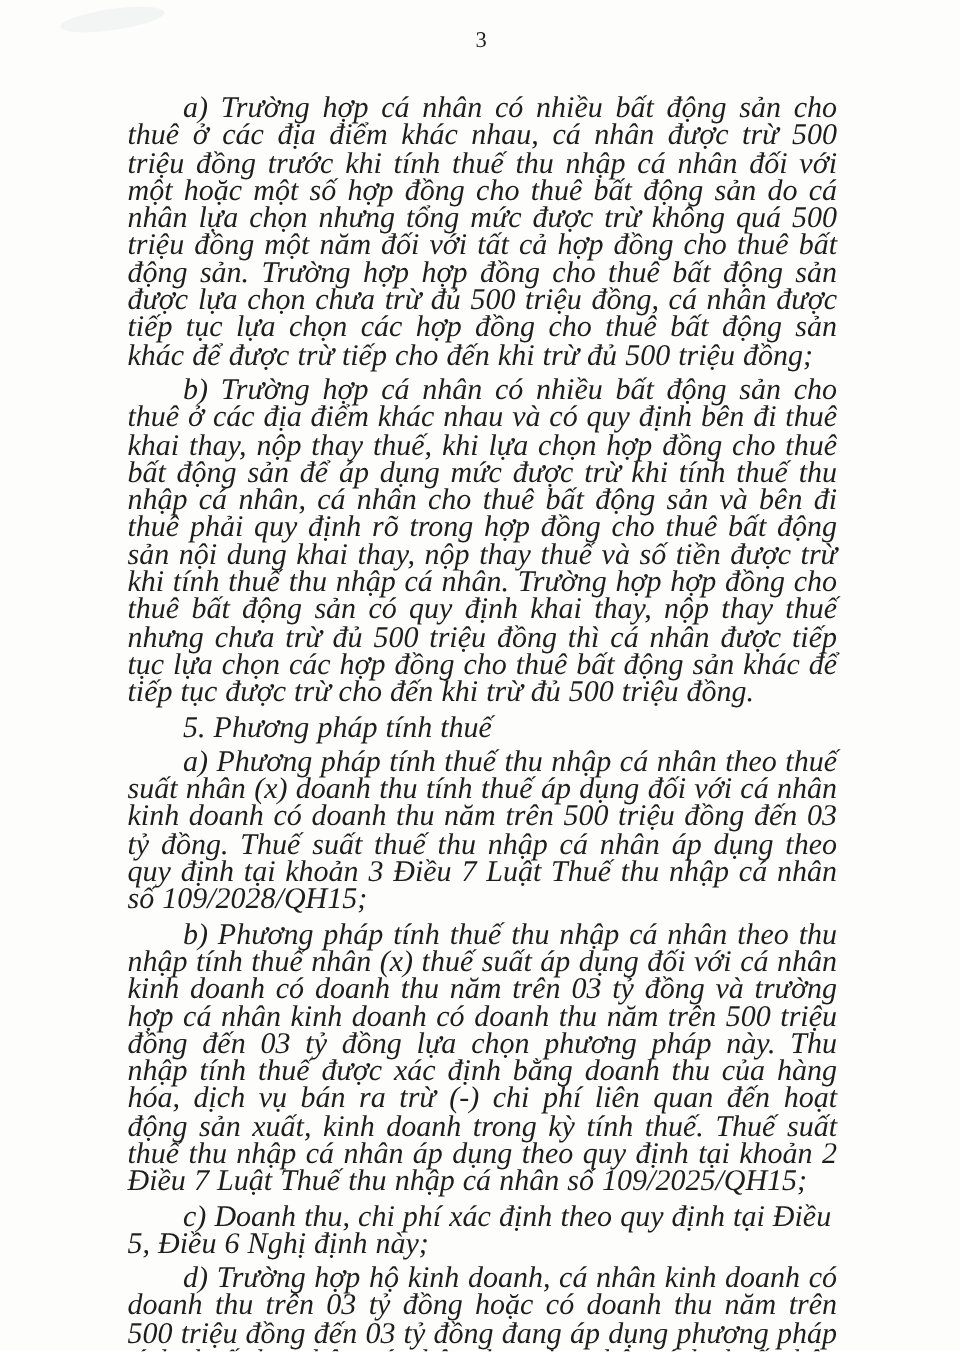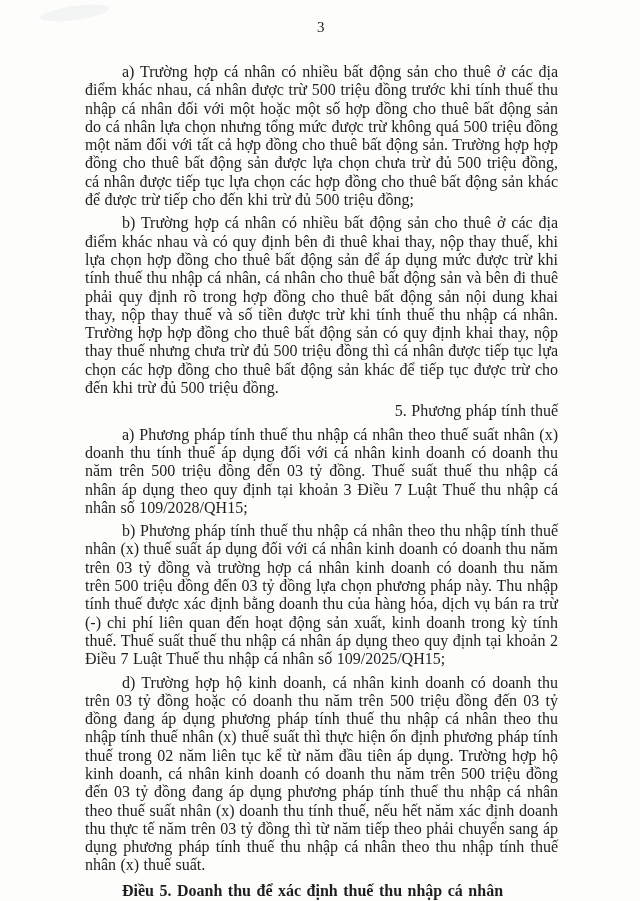--- a/index.html
+++ b/index.html
@@ -38,28 +38,29 @@
     letter-spacing: 0.5px;
   }
   .content {
     position: absolute;
     left: 85px;
     top: 63px;
     width: 473px;
   }
   .para {
     margin: 0 0 5px 0;
-    font-size: 16px;
+    font-size: 20px;
     line-height: 18.3px;
     text-align: justify;
     text-indent: 37px;
     word-spacing: 0.4px;
+    font-style: italic;
   }
   .para.no-justify {
-    text-align: right;
+    text-align: left;
   }
   .article-heading {
     margin-top: 7px;
     font-weight: bold;
     text-align: left;
     word-spacing: 1.5px;
   }
 </style>
 </head>
 <body>
@@ -73,18 +74,19 @@
     <p class="para">a) Trường hợp cá nhân có nhiều bất động sản cho thuê ở các địa điểm khác nhau, cá nhân được trừ 500 triệu đồng trước khi tính thuế thu nhập cá nhân đối với một hoặc một số hợp đồng cho thuê bất động sản do cá nhân lựa chọn nhưng tổng mức được trừ không quá 500 triệu đồng một năm đối với tất cả hợp đồng cho thuê bất động sản. Trường hợp hợp đồng cho thuê bất động sản được lựa chọn chưa trừ đủ 500 triệu đồng, cá nhân được tiếp tục lựa chọn các hợp đồng cho thuê bất động sản khác để được trừ tiếp cho đến khi trừ đủ 500 triệu đồng;</p>
 
     <p class="para">b) Trường hợp cá nhân có nhiều bất động sản cho thuê ở các địa điểm khác nhau và có quy định bên đi thuê khai thay, nộp thay thuế, khi lựa chọn hợp đồng cho thuê bất động sản để áp dụng mức được trừ khi tính thuế thu nhập cá nhân, cá nhân cho thuê bất động sản và bên đi thuê phải quy định rõ trong hợp đồng cho thuê bất động sản nội dung khai thay, nộp thay thuế và số tiền được trừ khi tính thuế thu nhập cá nhân. Trường hợp hợp đồng cho thuê bất động sản có quy định khai thay, nộp thay thuế nhưng chưa trừ đủ 500 triệu đồng thì cá nhân được tiếp tục lựa chọn các hợp đồng cho thuê bất động sản khác để tiếp tục được trừ cho đến khi trừ đủ 500 triệu đồng.</p>
 
     <p class="para no-justify">5. Phương pháp tính thuế</p>
 
     <p class="para">a) Phương pháp tính thuế thu nhập cá nhân theo thuế suất nhân (x) doanh thu tính thuế áp dụng đối với cá nhân kinh doanh có doanh thu năm trên 500 triệu đồng đến 03 tỷ đồng. Thuế suất thuế thu nhập cá nhân áp dụng theo quy định tại khoản 3 Điều 7 Luật Thuế thu nhập cá nhân số 109/2028/QH15;</p>
 
     <p class="para">b) Phương pháp tính thuế thu nhập cá nhân theo thu nhập tính thuế nhân (x) thuế suất áp dụng đối với cá nhân kinh doanh có doanh thu năm trên 03 tỷ đồng và trường hợp cá nhân kinh doanh có doanh thu năm trên 500 triệu đồng đến 03 tỷ đồng lựa chọn phương pháp này. Thu nhập tính thuế được xác định bằng doanh thu của hàng hóa, dịch vụ bán ra trừ (-) chi phí liên quan đến hoạt động sản xuất, kinh doanh trong kỳ tính thuế. Thuế suất thuế thu nhập cá nhân áp dụng theo quy định tại khoản 2 Điều 7 Luật Thuế thu nhập cá nhân số 109/2025/QH15;</p>
 
+    <p class="para no-justify">c) Doanh thu, chi phí xác định theo quy định tại Điều 5, Điều 6 Nghị định này;</p>
 
     <p class="para">d) Trường hợp hộ kinh doanh, cá nhân kinh doanh có doanh thu trên 03 tỷ đồng hoặc có doanh thu năm trên 500 triệu đồng đến 03 tỷ đồng đang áp dụng phương pháp tính thuế thu nhập cá nhân theo thu nhập tính thuế nhân (x) thuế suất thì thực hiện ổn định phương pháp tính thuế trong 02 năm liên tục kể từ năm đầu tiên áp dụng. Trường hợp hộ kinh doanh, cá nhân kinh doanh có doanh thu năm trên 500 triệu đồng đến 03 tỷ đồng đang áp dụng phương pháp tính thuế thu nhập cá nhân theo thuế suất nhân (x) doanh thu tính thuế, nếu hết năm xác định doanh thu thực tế năm trên 03 tỷ đồng thì từ năm tiếp theo phải chuyển sang áp dụng phương pháp tính thuế thu nhập cá nhân theo thu nhập tính thuế nhân (x) thuế suất.</p>
 
     <p class="para article-heading">Điều 5. Doanh thu để xác định thuế thu nhập cá nhân</p>
   </div>
 </div>
 
 </body></html>

